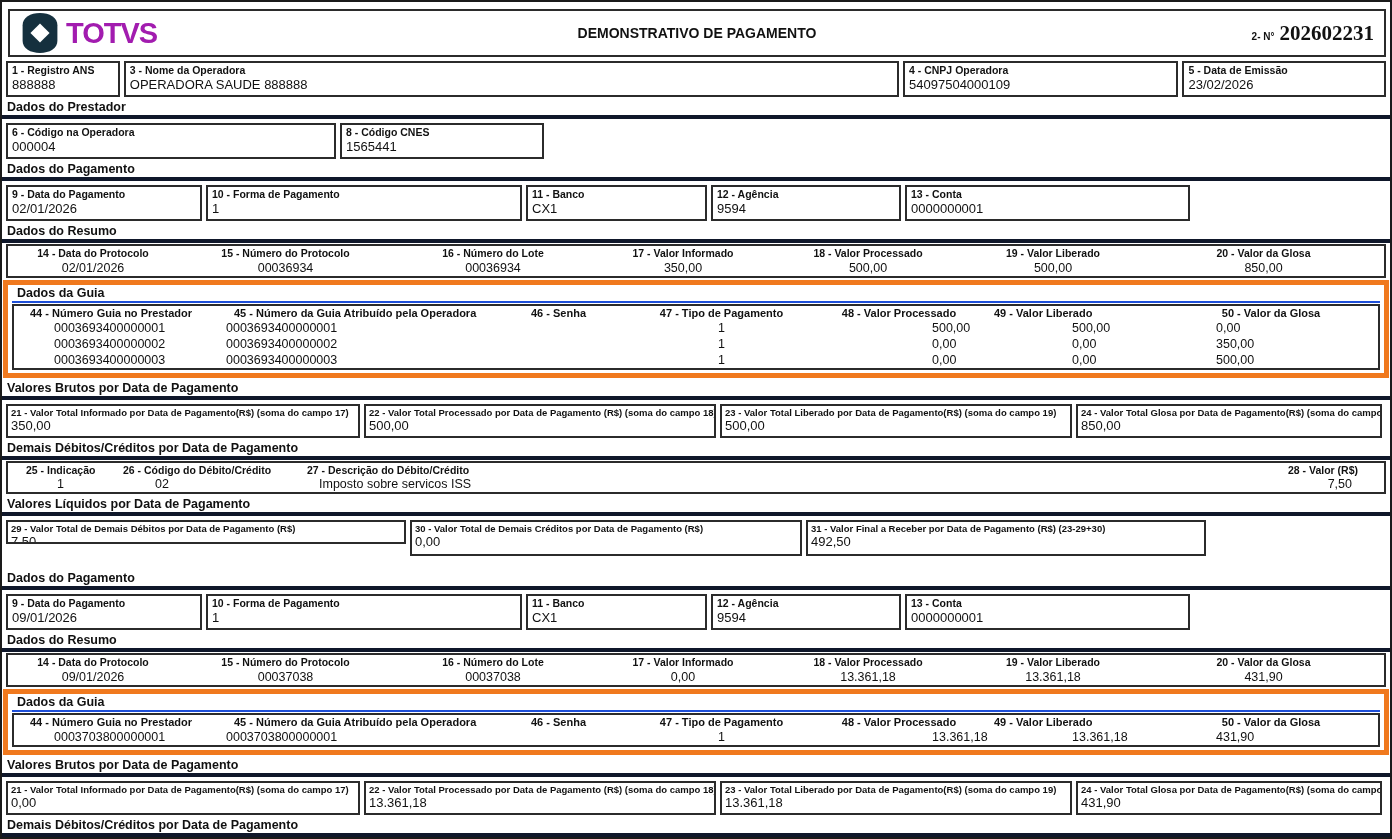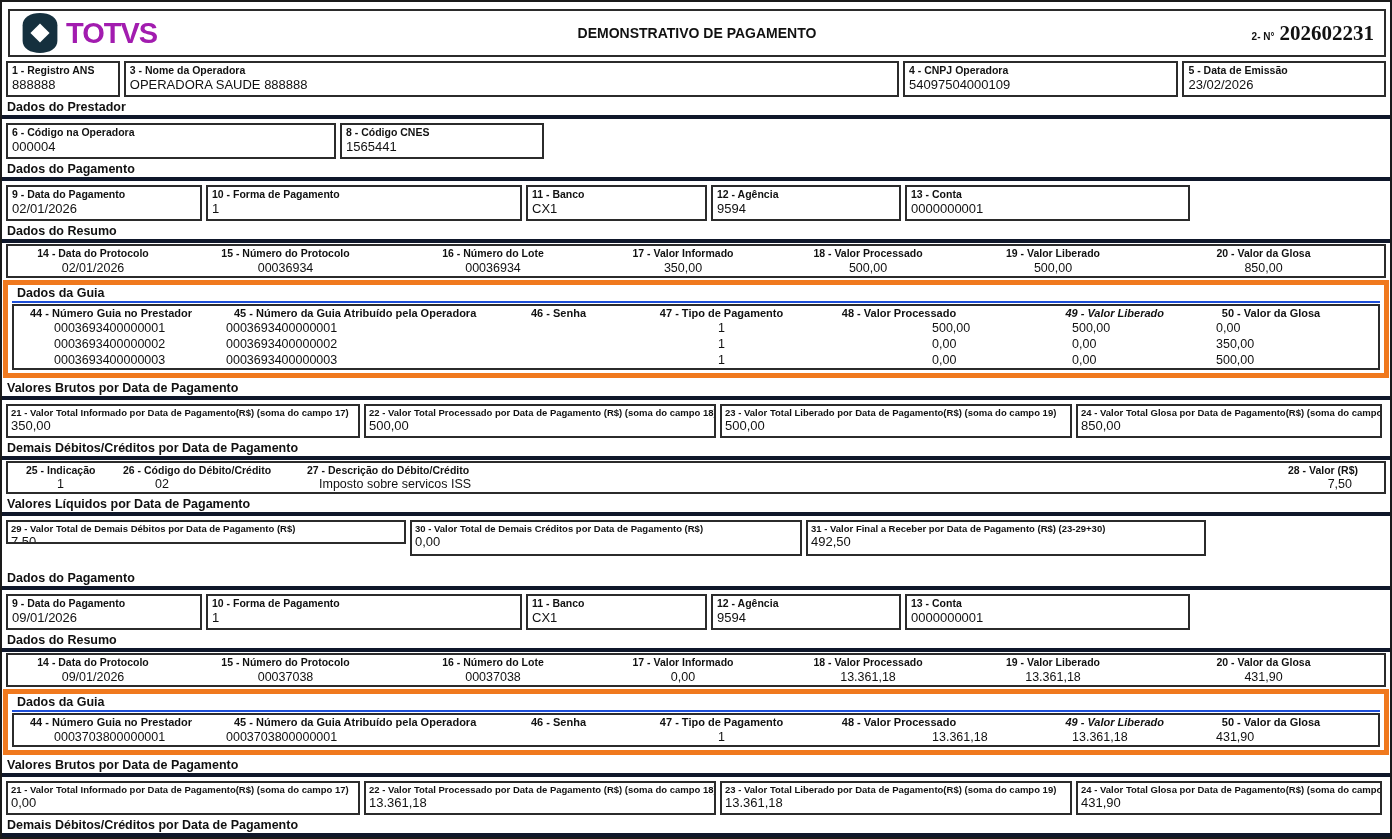--- a/index.html
+++ b/index.html
@@ -35,21 +35,21 @@
   .hl .sect{margin-top:0;border-bottom:2px solid #1d4ed8;}
   .gtbl{box-sizing:border-box;border:2px solid #2b2b2b;margin-top:1px;}
   .g7g{display:grid;grid-template-columns:200px 295px 130px 165px 190px 170px 1fr;}
   .g7g .th{font-size:11px;font-weight:bold;line-height:14px;white-space:nowrap;}
   .g7g .td{font-size:12.5px;line-height:16px;white-space:nowrap;}
   .g7g .h1{padding-left:16px;} .g7g .v1{padding-left:40px;}
   .g7g .h2{padding-left:20px;} .g7g .v2{padding-left:12px;}
   .g7g .h3{padding-left:22px;}
   .g7g .h4{text-align:center;} .g7g .v4{text-align:center;}
   .g7g .h5{text-align:center;} .g7g .v5{padding-left:128px;}
-  .g7g .h6{text-align:right;font-style:italic;} .g7g .v6{padding-left:78px;}
+  .g7g .h6{text-align:left;} .g7g .v6{padding-left:78px;}
   .g7g .h7{text-align:center;} .g7g .v7{padding-left:52px;}
   
   .vbox{box-sizing:border-box;border:2px solid #2b2b2b;height:34px;padding:1px 3px;overflow:hidden;}
   .vlabel{font-size:9.5px;font-weight:bold;white-space:nowrap;line-height:11px;}
   .vvalue{font-size:13px;line-height:16px;white-space:nowrap;}
   
   .g4{display:grid;grid-template-columns:105px 178px 1fr 240px;}
   .g4 .th{font-size:10.5px;font-weight:bold;line-height:14px;white-space:nowrap;}
   .g4 .td{font-size:12.5px;line-height:15px;white-space:nowrap;}
   .g4 .h1{padding-left:18px;} .g4 .v1{text-align:center;}

